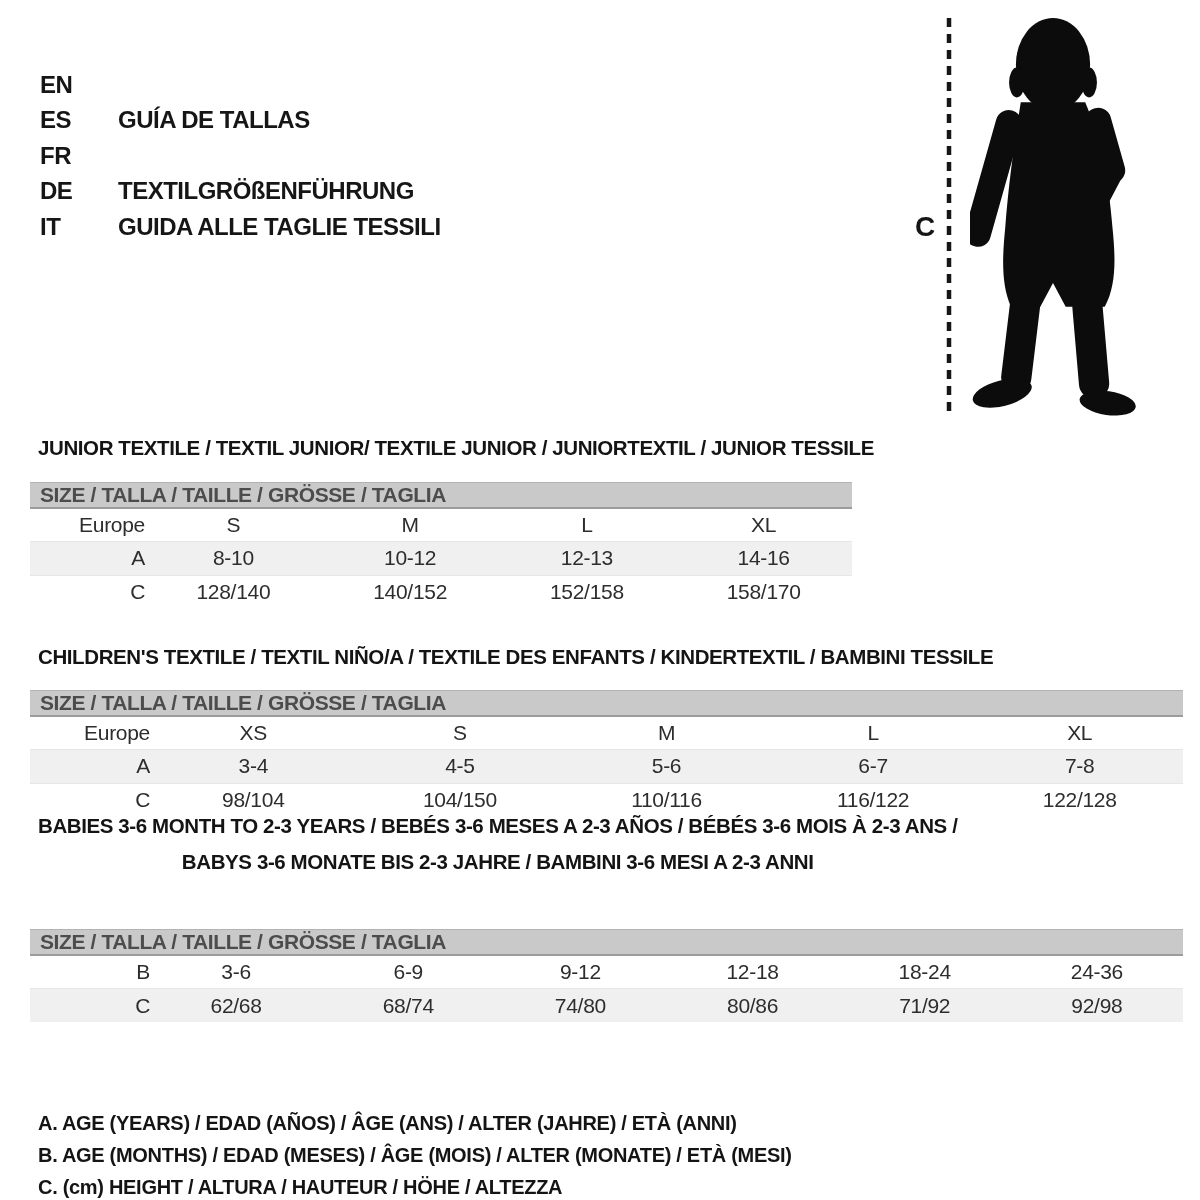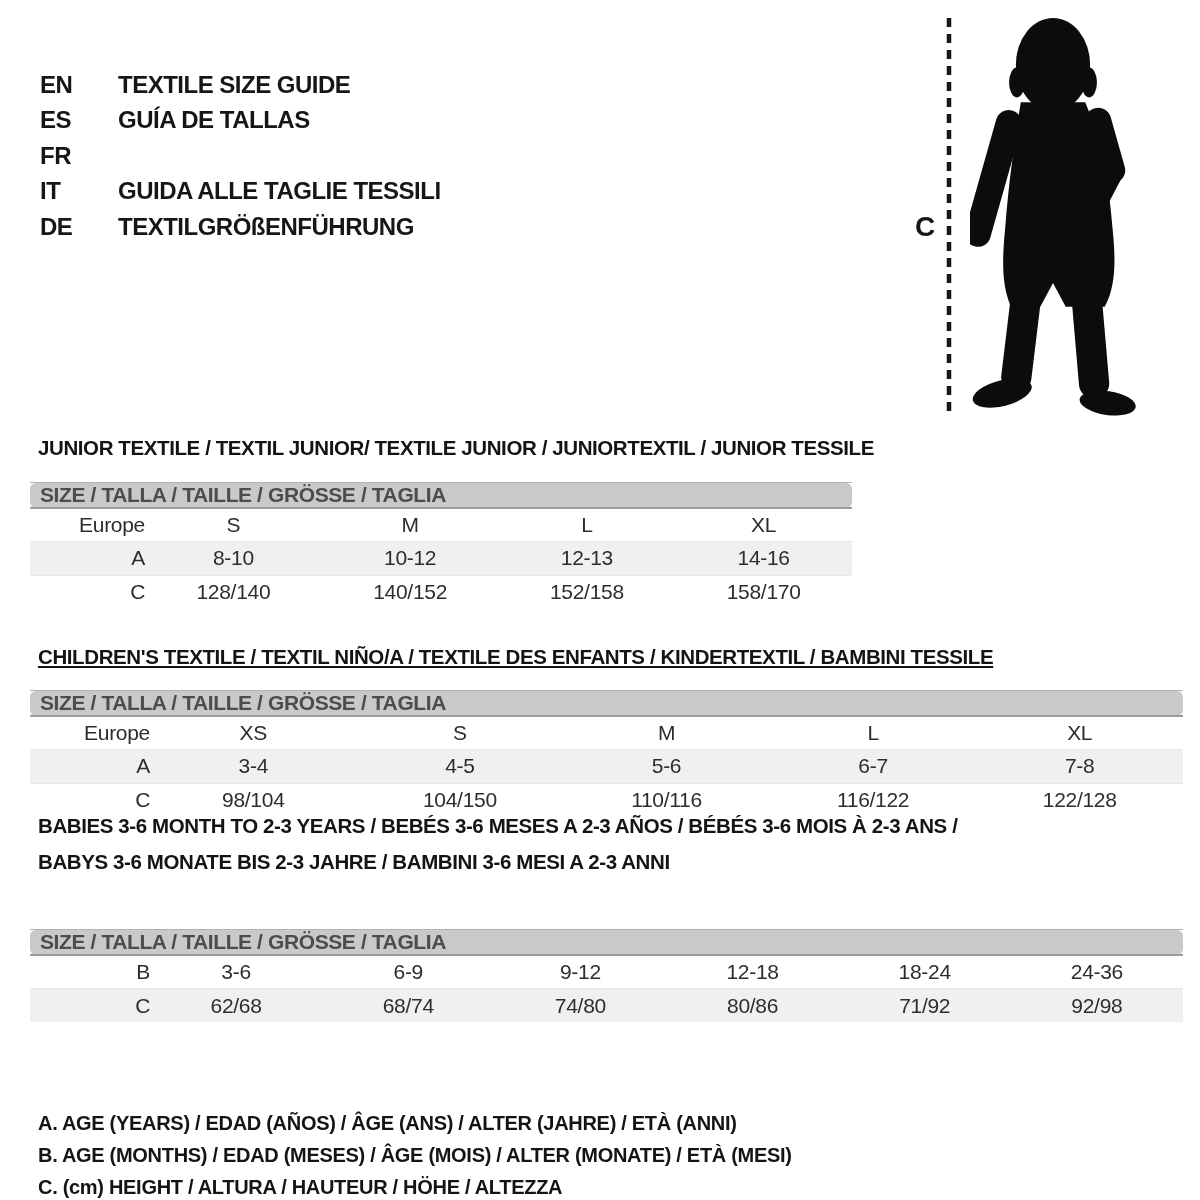--- a/index.html
+++ b/index.html
@@ -29,35 +29,36 @@
     position:absolute; left:915px; top:211px;
     font-size:28px; font-weight:bold; color:#161616;
   }
   .silhouette { position:absolute; left:970px; top:15px; }
 
   
   .section-title {
     position:absolute; left:38px;
     font-size:20.5px; font-weight:bold; letter-spacing:-0.4px; color:#141414;
     white-space:nowrap;
+    text-align:center;
   }
   .section-title.two-line { line-height:36px; }
 
   
   table.size-table {
     position:absolute; left:30px;
     border-collapse:collapse; table-layout:fixed;
   }
   table.size-table th.size-header {
     background:#c9c9c9;
     border-top:1px solid #b3b3b3;
     border-bottom:2px solid #9c9c9c;
     height:16px;
     font-size:21px; font-weight:bold; letter-spacing:-0.4px;
-    color:#4c4c4c; text-align:left; padding-left:10px;border-radius:6px;
+    color:#4c4c4c; text-align:left; padding-left:10px;
   }
   table.size-table td {
     height:33.5px; font-size:21px; letter-spacing:-0.3px;
     color:#2d2d2d; text-align:center; vertical-align:middle;
   }
   table.size-table td.row-label { text-align:right; padding-left:10px; }
   table.size-table tbody tr { border-bottom:1px solid #e6e6e6; }
   table.size-table tbody tr:last-child { border-bottom:none; }
   table.size-table tbody tr:nth-child(even) { background:#f0f0f0; }
 
@@ -69,36 +70,35 @@
   }
 </style>
 </head>
 <body>
 
 <div class="page">
 
   <div class="lang-block">
     <div class="lang-row">
       <span class="lang-code">EN</span>
-      <span class="lang-label">TEXTILE SIZE GUIDE</span>
     </div>
     <div class="lang-row">
       <span class="lang-code">ES</span>
       <span class="lang-label">GUÍA DE TALLAS</span>
     </div>
     <div class="lang-row">
       <span class="lang-code">FR</span>
     </div>
     <div class="lang-row">
+      <span class="lang-code">DE</span>
+      <span class="lang-label">TEXTILGRÖßENFÜHRUNG</span>
+    </div>
+    <div class="lang-row">
       <span class="lang-code">IT</span>
       <span class="lang-label">GUIDA ALLE TAGLIE TESSILI</span>
-    </div>
-    <div class="lang-row">
-      <span class="lang-code">DE</span>
-      <span class="lang-label">TEXTILGRÖßENFÜHRUNG</span>
     </div>
   </div>
 
   <svg class="measure-line" width="10" height="402" viewBox="0 0 10 402">
     <line x1="5" y1="2" x2="5" y2="400" stroke="#161616" stroke-width="4.5" stroke-dasharray="9 7"></line>
   </svg>
   <span class="measure-label">C</span>
 
   <svg class="silhouette" width="166" height="402" viewBox="0 0 170 405" preserveAspectRatio="none">
     <g fill="#0c0c0c">
@@ -155,21 +155,21 @@
       <tr>
         <td class="row-label">C</td>
         <td>128/140</td>
         <td>140/152</td>
         <td>152/158</td>
         <td>158/170</td>
       </tr>
     </tbody>
   </table>
 
-  <div class="section-title" style="top:645px;text-decoration:underline;">CHILDREN'S TEXTILE / TEXTIL NIÑO/A / TEXTILE DES ENFANTS / KINDERTEXTIL / BAMBINI TESSILE</div>
+  <div class="section-title" style="top:645px;">CHILDREN'S TEXTILE / TEXTIL NIÑO/A / TEXTILE DES ENFANTS / KINDERTEXTIL / BAMBINI TESSILE</div>
 
   <table class="size-table" style="top:690px; width:1153px;">
     <colgroup>
         <col style="width:120px">
         <col>
         <col>
         <col>
         <col>
         <col>
       </colgroup>

